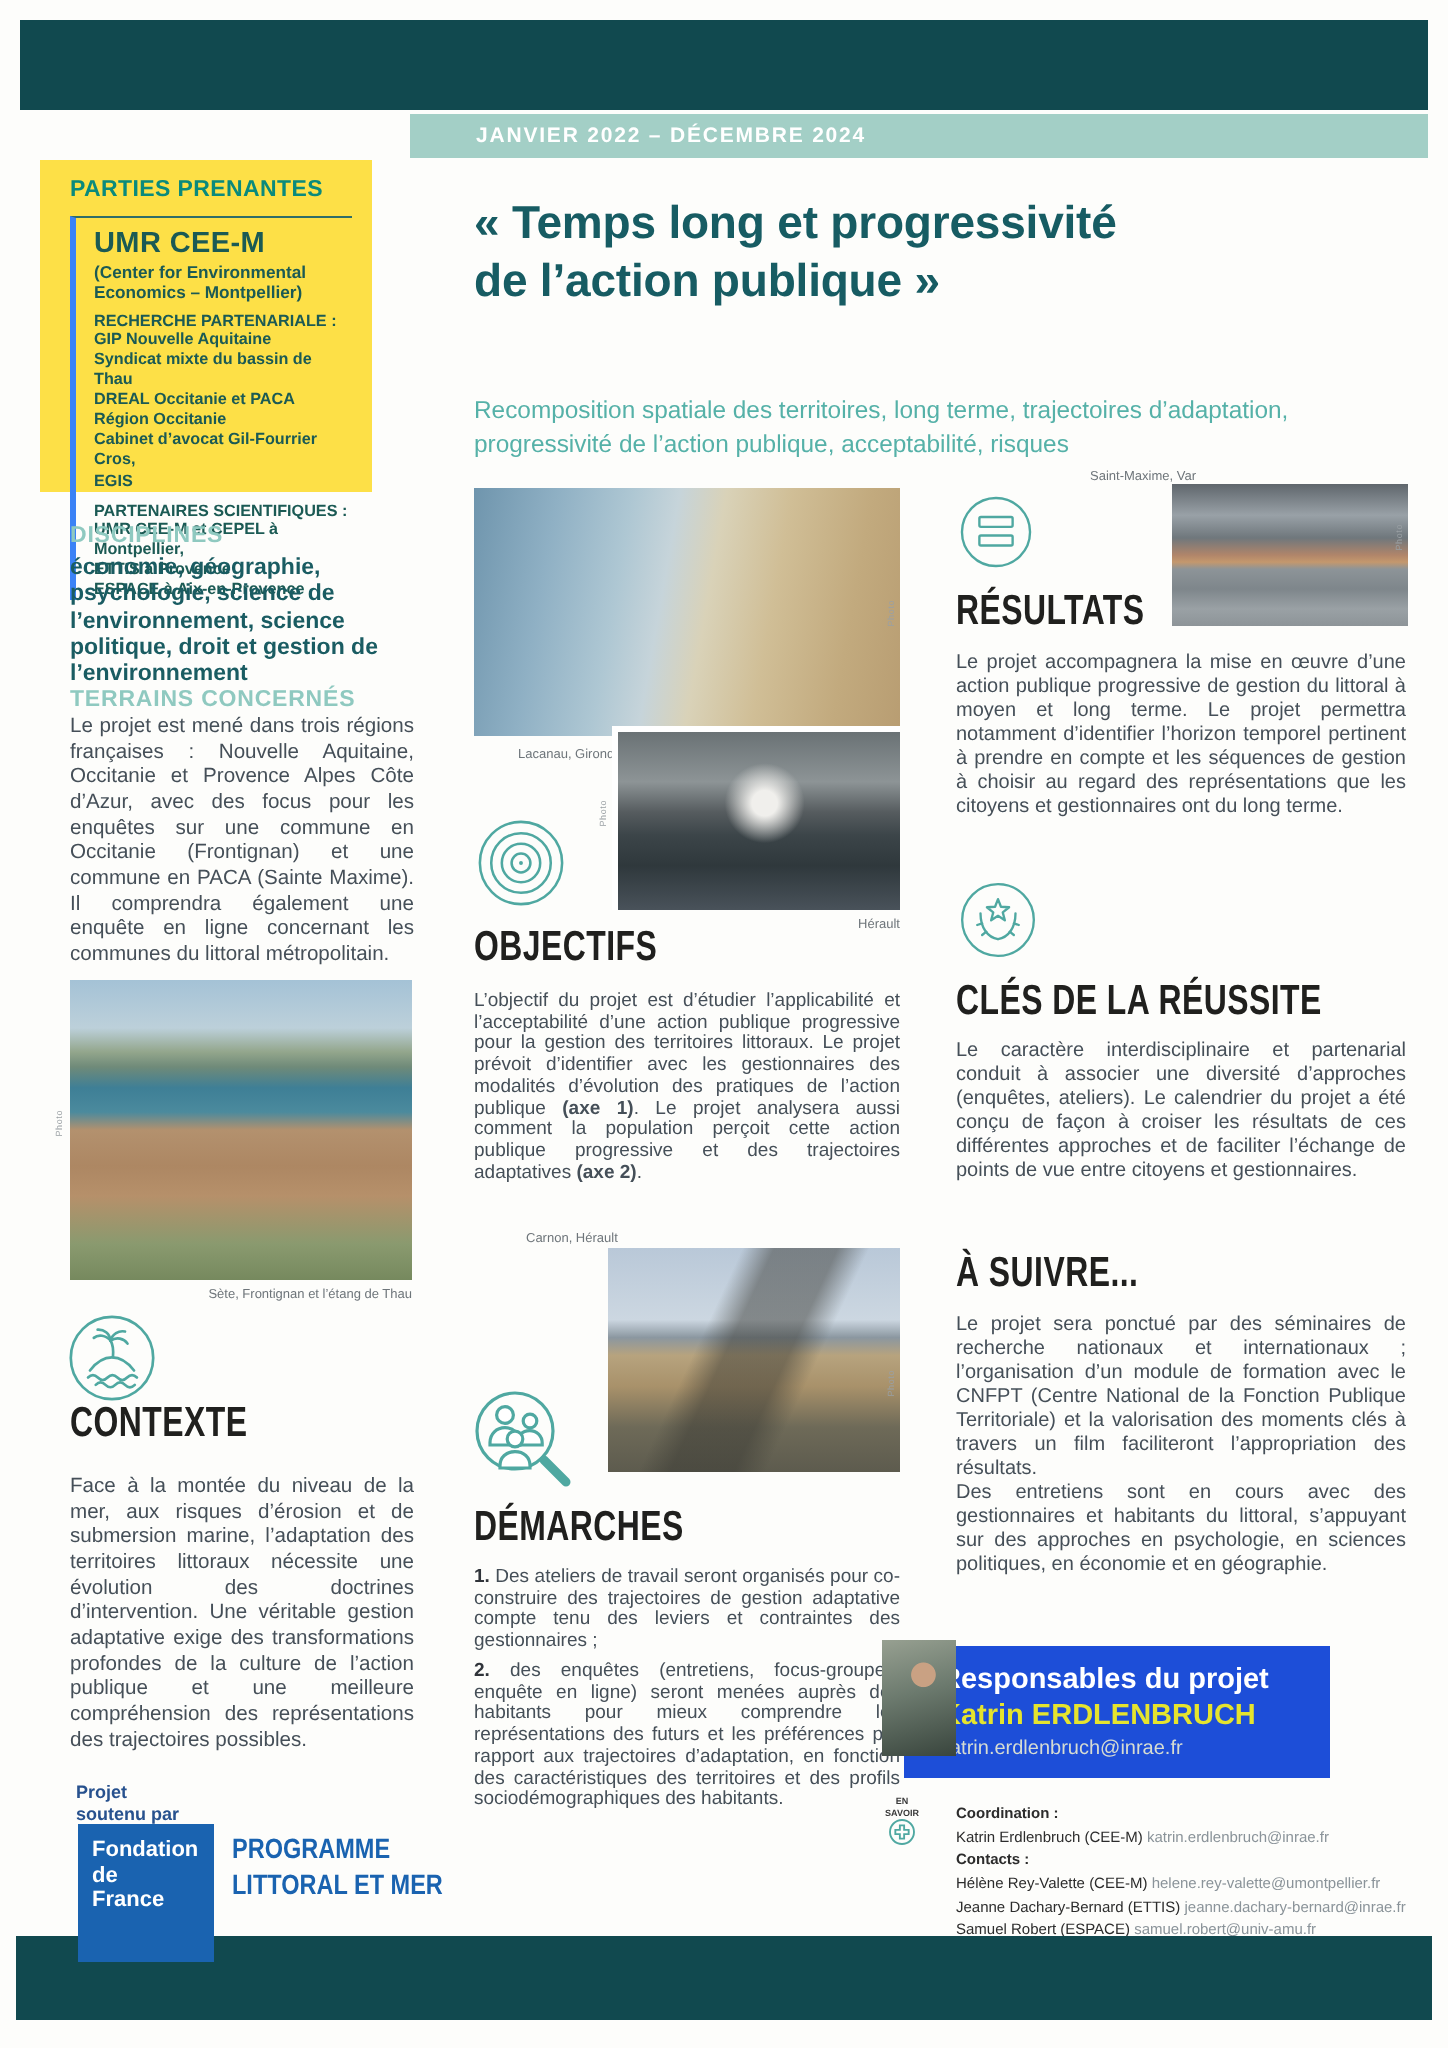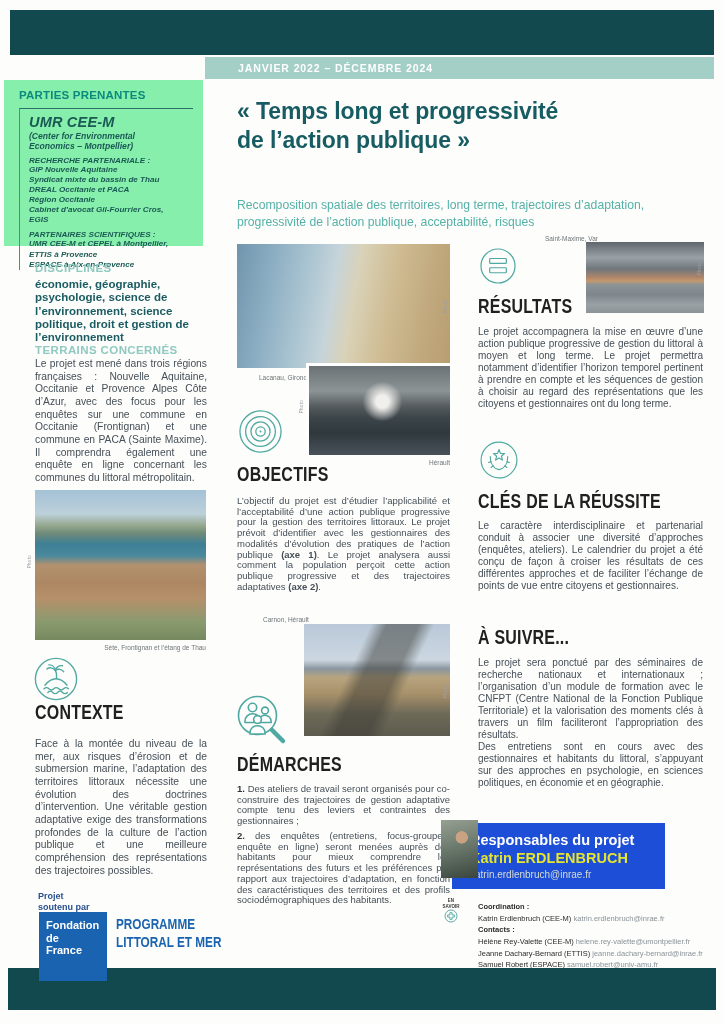--- a/index.html
+++ b/index.html
@@ -4,24 +4,24 @@
 <style>
   html,body{margin:0;padding:0;background:#e9e9e7;}
   .page{position:relative;width:724px;height:1024px;background:#fdfdfb;font-family:"Liberation Sans",sans-serif;overflow:hidden;margin:0 auto;padding-left:15px;}
 
   
   .topbar{position:absolute;left:10px;top:10px;width:704px;height:45px;background:#11494f;}
   .datebar{position:absolute;left:205px;top:57px;width:509px;height:22px;background:#a3cfc6;color:#ffffff;
     font-weight:bold;font-size:10.5px;letter-spacing:.9px;line-height:22px;padding-left:33px;box-sizing:border-box;}
 
   
-  .yellowbox{position:absolute;left:4px;top:80px;width:199px;height:166px;background:#86efac;
+  .yellowbox{position:absolute;left:20px;top:80px;width:166px;height:166px;background:#fde047;
     padding:9px 10px 0 15px;box-sizing:border-box;}
   .pp-heading{color:#0a8a7c;font-weight:bold;font-size:11.5px;letter-spacing:.2px;}
-  .pp-inner{border-top:1px solid #2f6e68;border-left:1px solid #3b82f6;padding:5px 0 0 9px;margin-top:7px;color:#1b5a54;font-style:italic;}
+  .pp-inner{border-top:1px solid #2f6e68;border-left:3px solid #3b82f6;padding:5px 0 0 9px;margin-top:7px;color:#1b5a54;}
   .pp-org{font-size:14.5px;font-weight:bold;letter-spacing:.2px;}
   .pp-sub{font-size:8.6px;font-weight:bold;line-height:1.18;margin-top:1px;}
   .pp-label{font-size:8.1px;font-weight:bold;margin-top:5px;}
   .pp-item{font-size:8.1px;font-weight:bold;line-height:1.24;}
 
   
   .label-teal{position:absolute;color:#8fc9c0;font-weight:bold;font-size:11.5px;letter-spacing:.4px;}
   .body-lg{position:absolute;color:#454f58;font-size:10.3px;line-height:1.23;text-align:justify;}
   .body-sm{position:absolute;color:#454f58;font-size:9.5px;line-height:1.13;text-align:justify;}
   .h-section{position:absolute;font-weight:bold;font-size:21px;color:#20201e;transform:scaleX(.76);

